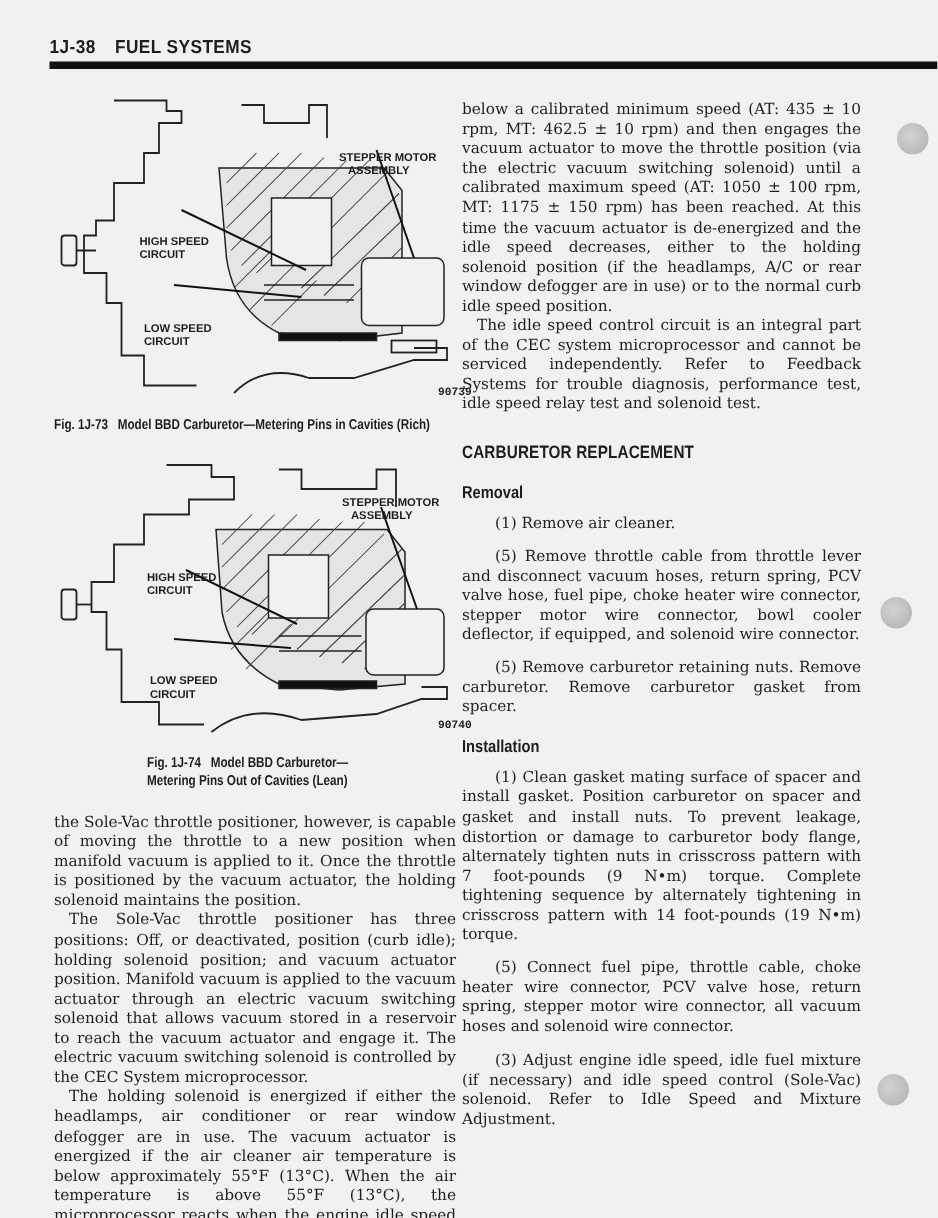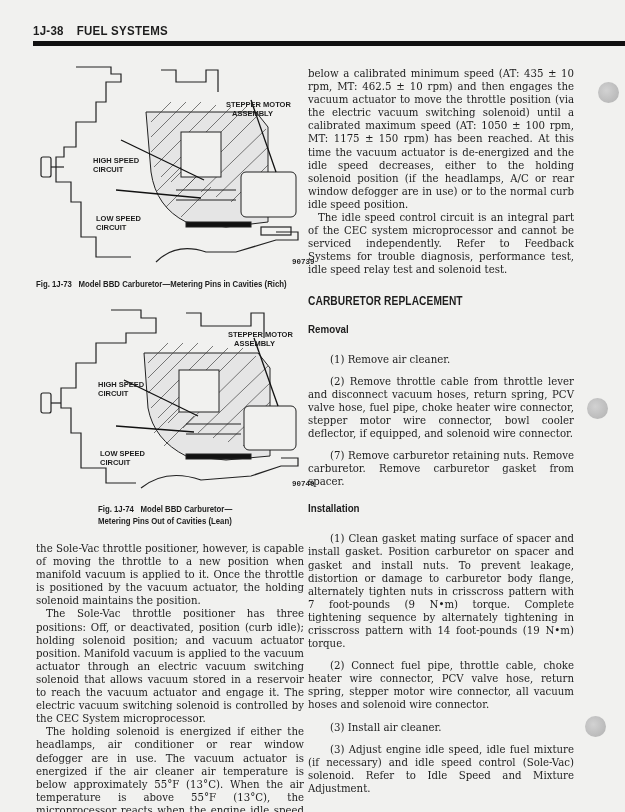--- a/index.html
+++ b/index.html
@@ -15,21 +15,21 @@
   }
   .page-header .hdr-text span { margin-right:14px; }
   .page-header .rule { height:5px; background:#111; margin-top:3px; }
 
   .col-right { position:absolute; left:308px; top:67px; width:266px; }
   .col-left-text { position:absolute; left:36px; top:542px; width:268px; }
 
   p { margin:0; font-size:10.2px; line-height:13.1px; text-align:justify; }
   p.indent { text-indent:10px; }
   p.step { text-indent:22px; margin-top:9px; }
-  p.step.first { margin-top:18px; }
+  p.step.first { margin-top:8px; }
 
   h2 {
     font-family:"Liberation Sans", sans-serif; font-weight:bold;
     font-size:12px; margin:0; letter-spacing:0.1px;
     transform:scaleX(0.85); transform-origin:left;
   }
   h3 {
     font-family:"Liberation Sans", sans-serif; font-weight:bold;
     font-size:11.5px; margin:0; transform:scaleX(0.85); transform-origin:left;
   }
@@ -154,26 +154,25 @@
 </div>
 
 <div class="col-right">
   <p>below a calibrated minimum speed (AT: 435 ± 10 rpm, MT: 462.5 ± 10 rpm) and then engages the vacuum actuator to move the throttle position (via the electric vacuum switching solenoid) until a calibrated maximum speed (AT: 1050 ± 100 rpm, MT: 1175 ± 150 rpm) has been reached. At this time the vacuum actuator is de-energized and the idle speed decreases, either to the holding solenoid position (if the headlamps, A/C or rear window defogger are in use) or to the normal curb idle speed position.</p>
   <p class="indent">The idle speed control circuit is an integral part of the CEC system microprocessor and cannot be serviced independently. Refer to Feedback Systems for trouble diagnosis, performance test, idle speed relay test and solenoid test.</p>
 
   <h2 style="margin-top:17px">CARBURETOR REPLACEMENT</h2>
 
   <h3 style="margin-top:15px">Removal</h3>
   <p class="step first">(1) Remove air cleaner.</p>
-  <p class="step">(2) Remove throttle cable from throttle lever and disconnect vacuum hoses, return spring, PCV valve hose, fuel pipe, choke heater wire connector, stepper motor wire connector, bowl cooler deflector, if equipped, and solenoid wire connector.</p>
-  <p class="step">(7) Remove carburetor retaining nuts. Remove carburetor. Remove carburetor gasket from spacer.</p>
+  <p class="step">(5) Remove throttle cable from throttle lever and disconnect vacuum hoses, return spring, PCV valve hose, fuel pipe, choke heater wire connector, stepper motor wire connector, bowl cooler deflector, if equipped, and solenoid wire connector.</p>
+  <p class="step">(5) Remove carburetor retaining nuts. Remove carburetor. Remove carburetor gasket from spacer.</p>
 
   <h3 style="margin-top:14px">Installation</h3>
   <p class="step first">(1) Clean gasket mating surface of spacer and install gasket. Position carburetor on spacer and gasket and install nuts. To prevent leakage, distortion or damage to carburetor body flange, alternately tighten nuts in crisscross pattern with 7 foot-pounds (9 N•m) torque. Complete tightening sequence by alternately tightening in crisscross pattern with 14 foot-pounds (19 N•m) torque.</p>
-  <p class="step">(2) Connect fuel pipe, throttle cable, choke heater wire connector, PCV valve hose, return spring, stepper motor wire connector, all vacuum hoses and solenoid wire connector.</p>
-  <p class="step">(3) Install air cleaner.</p>
+  <p class="step">(5) Connect fuel pipe, throttle cable, choke heater wire connector, PCV valve hose, return spring, stepper motor wire connector, all vacuum hoses and solenoid wire connector.</p>
   <p class="step">(3) Adjust engine idle speed, idle fuel mixture (if necessary) and idle speed control (Sole-Vac) solenoid. Refer to Idle Speed and Mixture Adjustment.</p>
 
 </div>
 
 <div class="punch-hole" style="left:598px;top:82px"></div>
 <div class="punch-hole" style="left:587px;top:398px"></div>
 <div class="punch-hole" style="left:585px;top:716px"></div>
 
 </body></html>

